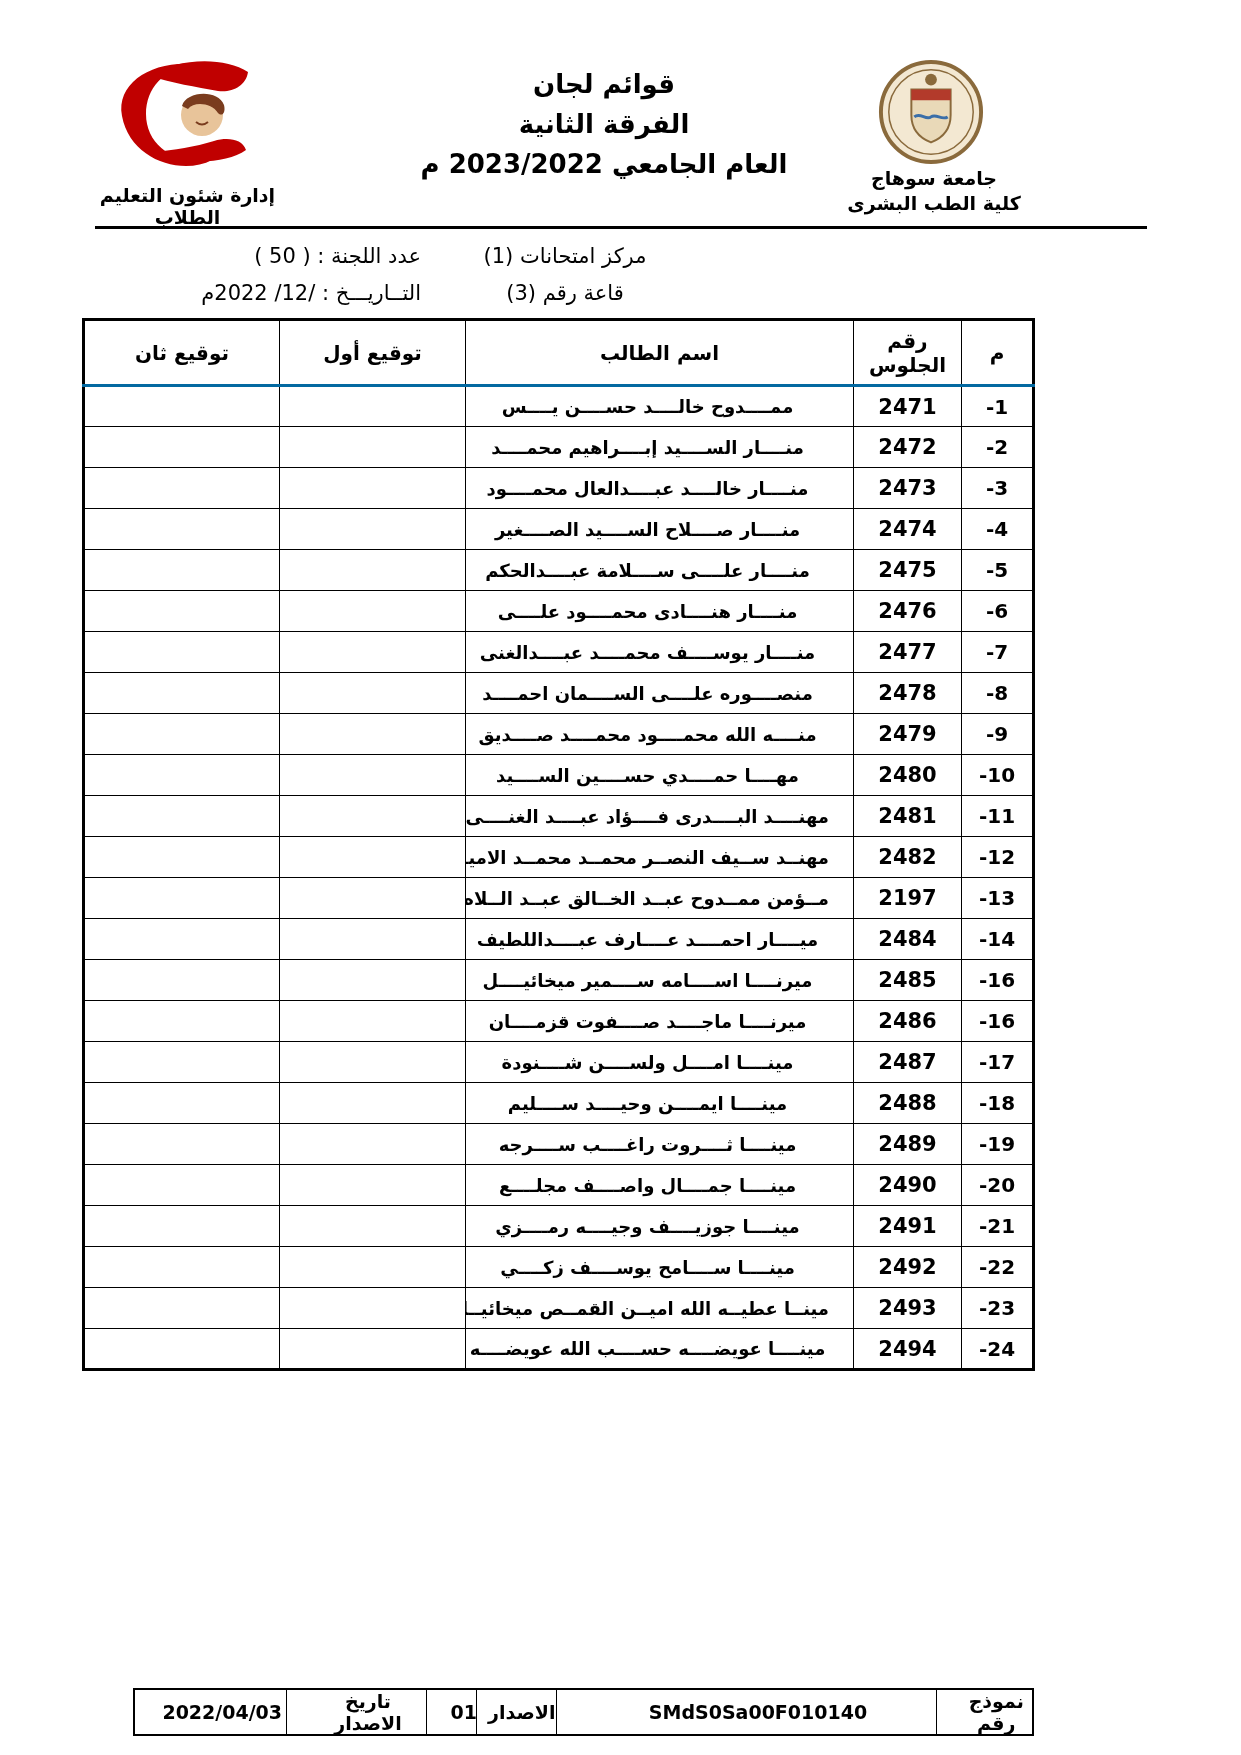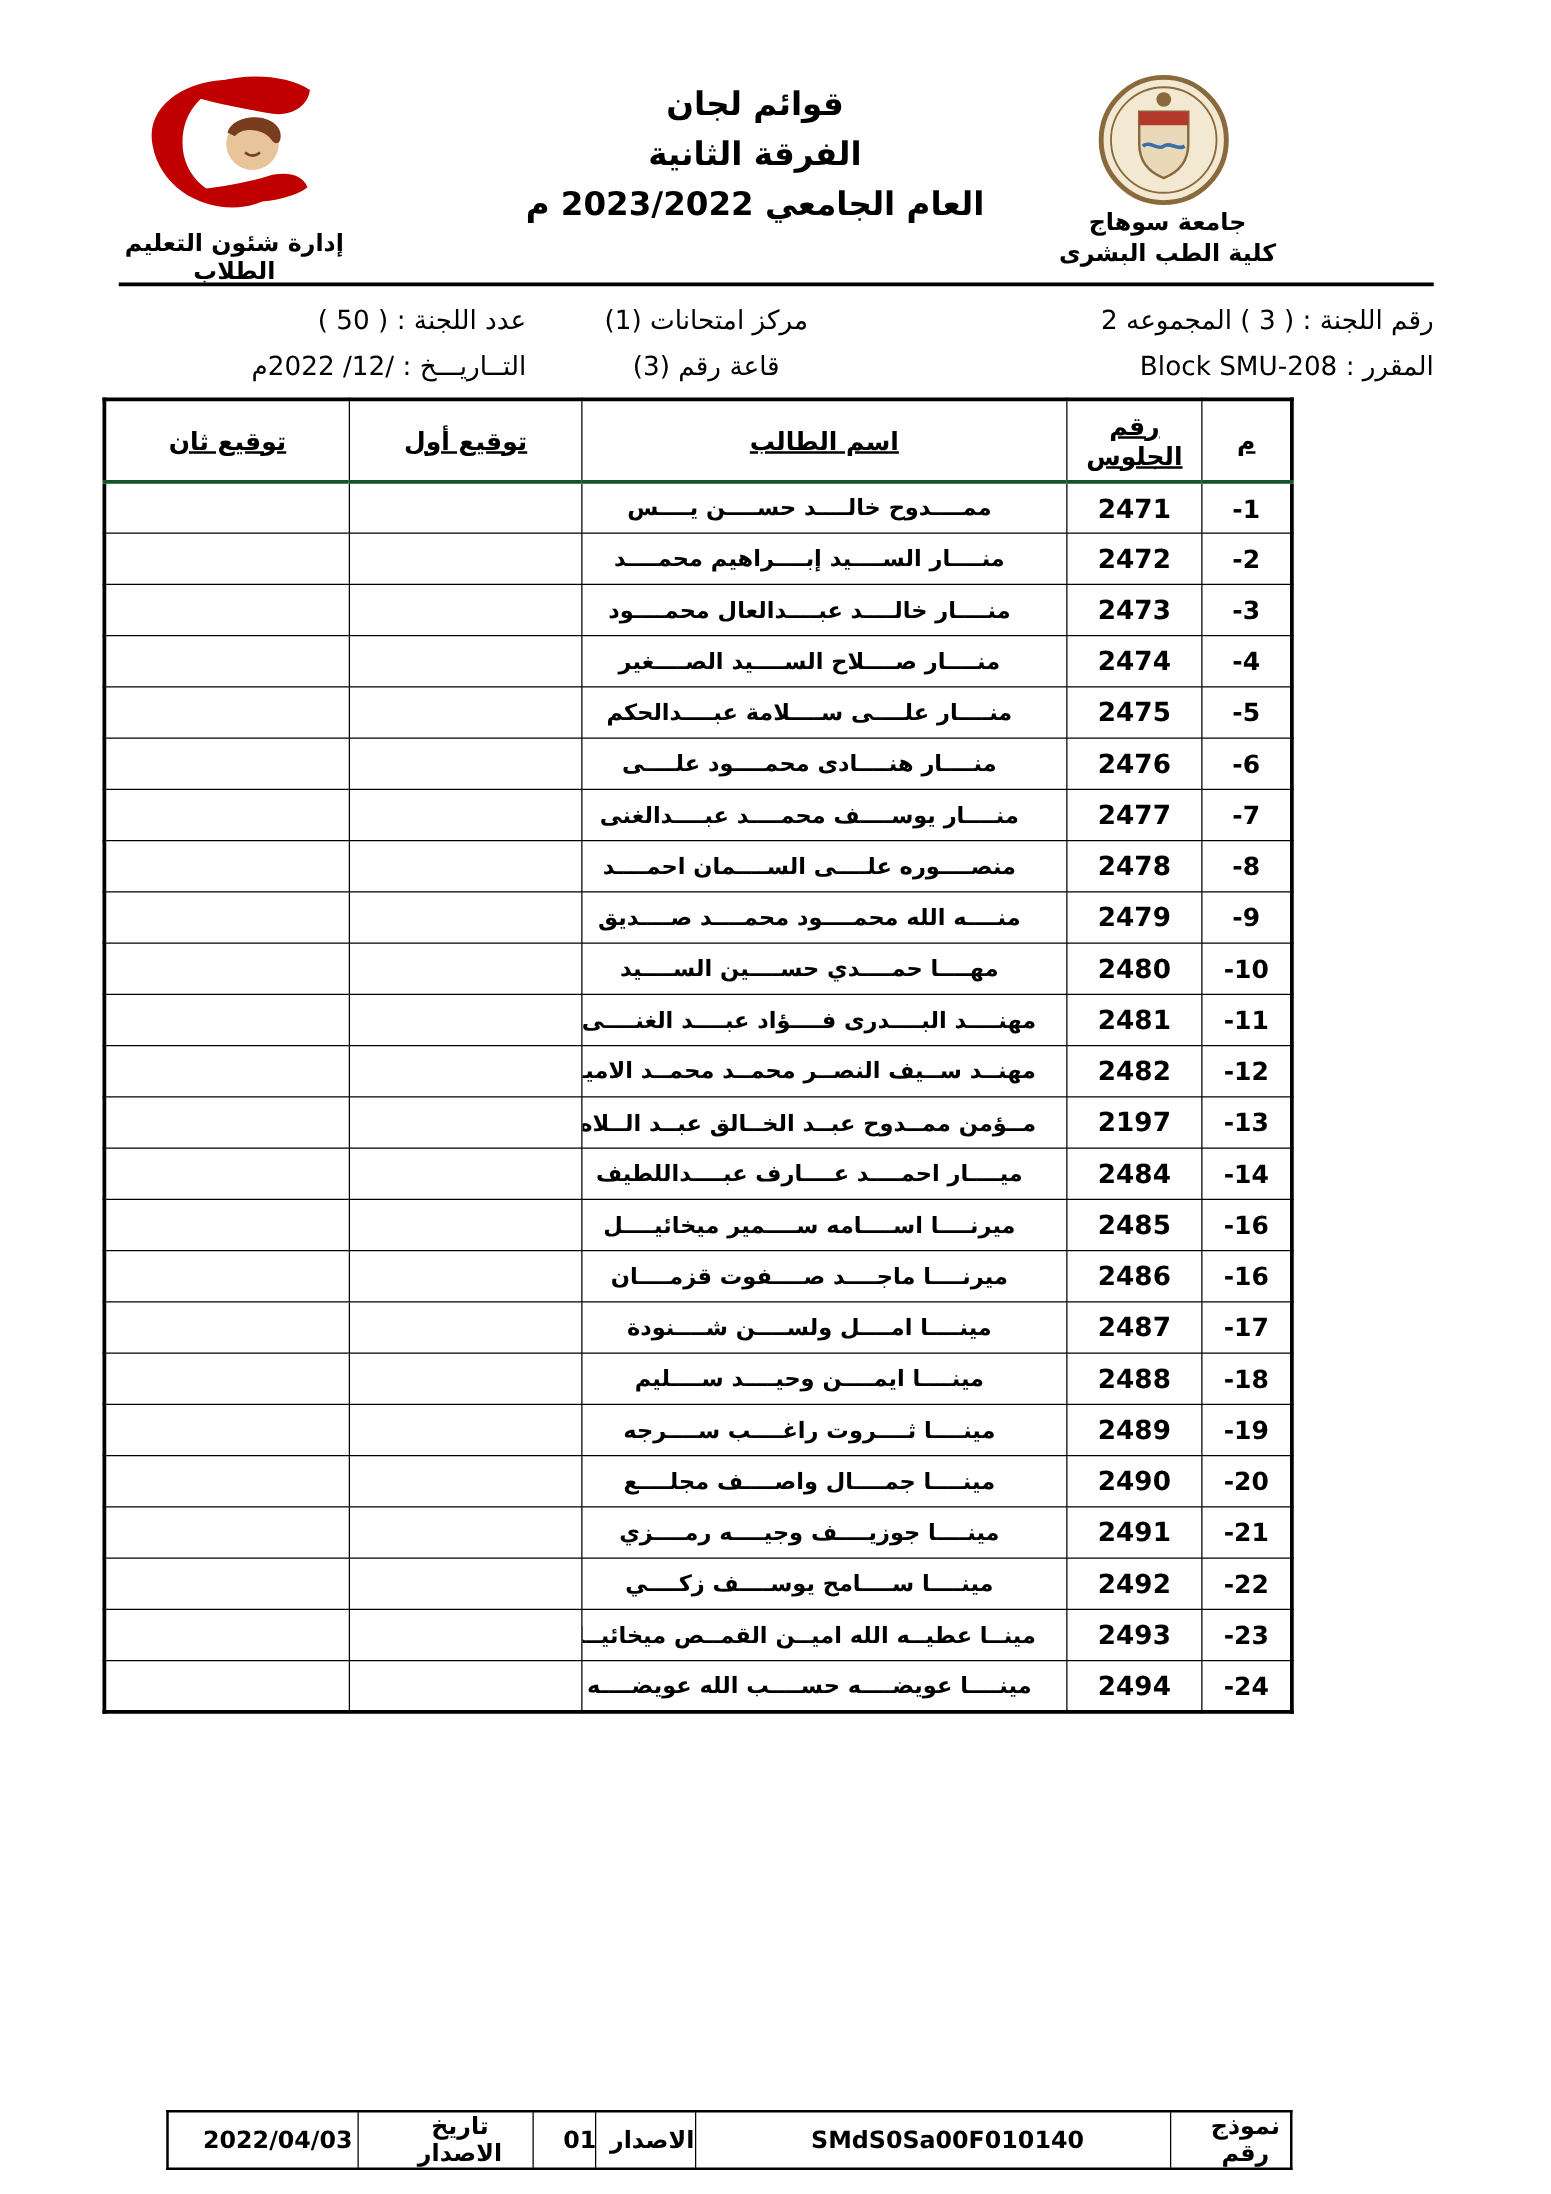--- a/index.html
+++ b/index.html
@@ -39,21 +39,21 @@
   .main-table {
     position:absolute; left:82px; top:318px; width:950px;
     border-collapse:collapse; table-layout:fixed;
     direction:rtl; border:3px solid #000;
   }
   .main-table th, .main-table td { border:1.5px solid #000; }
   .main-table th {
     height:66px; font-size:20px; font-weight:700;
     text-align:center; vertical-align:middle; line-height:1.2;
   }
-  .main-table thead th { border-bottom:3px solid #14532d;text-decoration:underline; }
+  .main-table thead th { border-bottom:3px solid #0369a1; }
   .main-table td { height:41px; vertical-align:middle; }
   .cell-index { direction:ltr; text-align:center; font-weight:700; font-size:20px; }
   .cell-seat  { text-align:center; font-weight:700; font-size:21px; }
   .cell-name  {
     text-align:center; padding-right:24px; font-weight:700; font-size:18px;
     white-space:nowrap; overflow:hidden;
   }
   .cell-sig { background:#fff; }
   
   .footer-table {
@@ -101,24 +101,20 @@
       <path d="M38,60 c6,-5 12,4 17,0 c5,-4 11,4 17,0" stroke="#3a6ea8" stroke-width="3" fill="none"></path>
     </svg>
   </div>
   <div class="univ-text">
     <div>جامعة سوهاج</div>
     <div>كلية الطب البشرى</div>
   </div>
 
   <div class="divider"></div>
 
-  <div class="info-right">
-    <div class="info-line">رقم اللجنة : ( 3 ) المجموعه 2</div>
-    <div class="info-line">المقرر : Block SMU-208</div>
-  </div>
   <div class="info-center">
     <div class="info-line">مركز امتحانات (1)</div>
     <div class="info-line">قاعة رقم (3)</div>
   </div>
   <div class="info-left">
     <div class="info-line">عدد اللجنة : ( 50 )</div>
     <div class="info-line">التــاريـــخ :    /12/ 2022م</div>
   </div>
 
   <table class="main-table">

